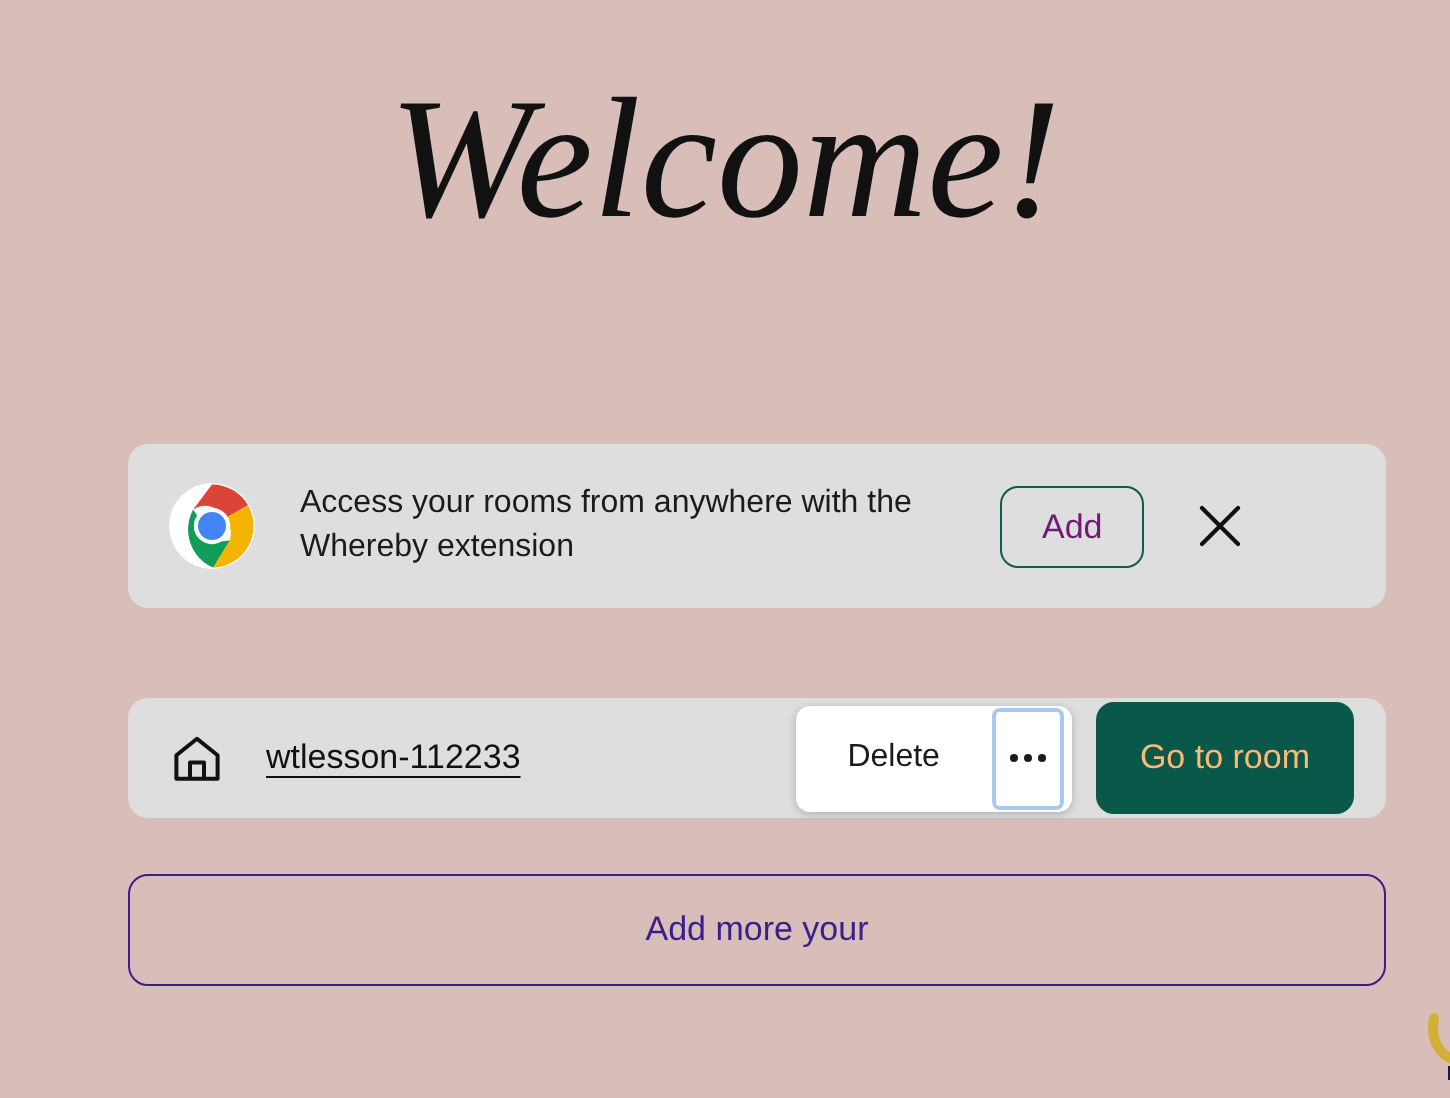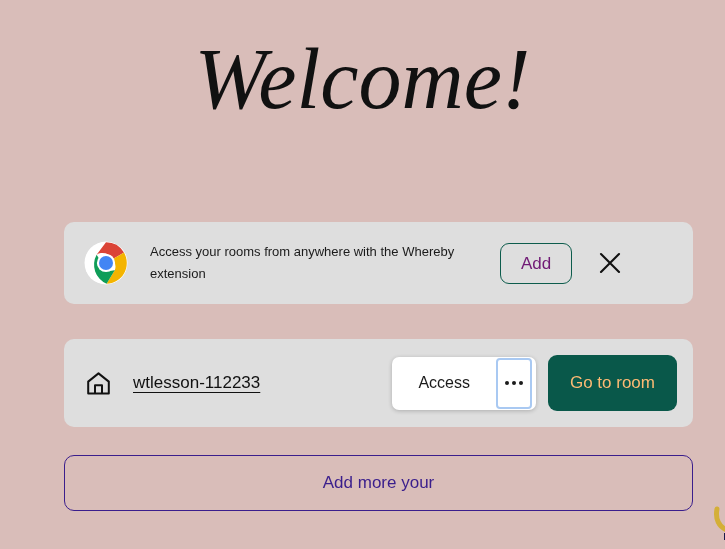--- a/index.html
+++ b/index.html
@@ -61,21 +61,21 @@
     width: 44px;
     height: 44px;
     flex: 0 0 44px;
     position: relative;
     border-radius: 50%;
     overflow: hidden;
   }
   .banner-text {
     flex: 1 1 auto;
     margin-left: 22px;
-    font-size: 13px;
+    font-size: 16px;
     line-height: 22px;
     color: #1b1b1b;
     max-width: 350px;
   }
   .add-btn {
     flex: 0 0 auto;
     background: transparent;
     border: 1.4px solid #0d5c4c;
     color: #701a75;
     border-radius: 9px;
@@ -96,22 +96,22 @@
     display: flex;
     align-items: center;
     justify-content: center;
     padding: 0;
   }
 
   
   .room-card {
     background: #dedede;
     border-radius: 10px;
-    height: 88px;
-    margin-top: 35px;
+    height: 60px;
+    margin-top: 45px;
     display: flex;
     align-items: center;
     padding: 0 16px 0 20px;
     box-sizing: border-box;
   }
   .home-icon {
     width: 28px;
     height: 28px;
     flex: 0 0 28px;
     display: flex;
@@ -242,21 +242,21 @@
       <span class="home-icon">
         <svg width="27" height="27" viewBox="0 0 27 27" aria-hidden="true">
           <path d="M3.2 11.6 L13.5 3.4 L23.8 11.6 L23.8 23.4 L3.2 23.4 Z" fill="none" stroke="#111111" stroke-width="2" stroke-linejoin="round"></path>
           <path d="M10 23.4 L10 15.2 L17 15.2 L17 23.4" fill="none" stroke="#111111" stroke-width="2" stroke-linejoin="round"></path>
         </svg>
       </span>
       <a class="room-name">wtlesson-112233</a>
       <span class="room-spacer"></span>
 
       <div class="menu-panel">
-        <button class="delete-btn">Access</button>
+        <button class="delete-btn">Delete</button>
         <button class="more-btn">
           <span class="dot"></span>
           <span class="dot"></span>
           <span class="dot"></span>
         </button>
       </div>
 
       <button class="goto-btn">Go to room</button>
     </div>
 

